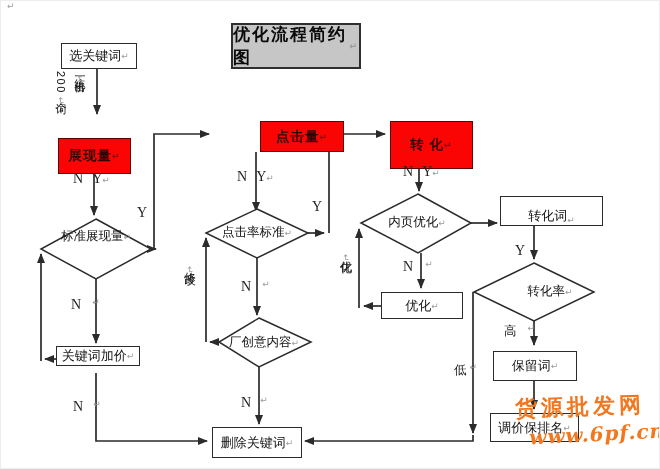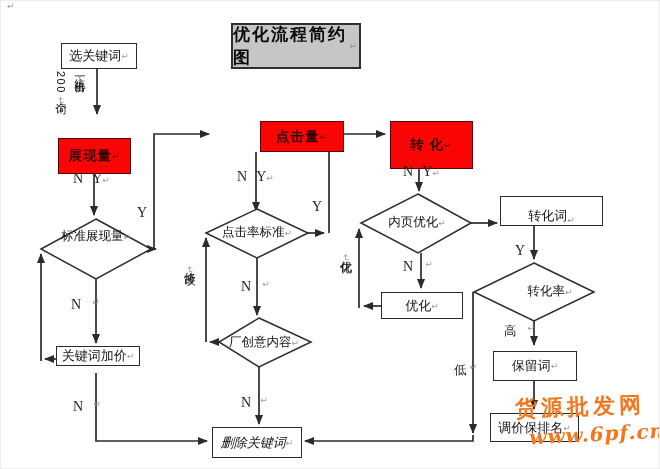--- a/index.html
+++ b/index.html
@@ -99,21 +99,21 @@
   <div class="box red" style="left:389px;top:120px;width:83px;height:48px;font-size:13.5px;">
     <span>转 化</span>
       <span class="pmark">↵</span>
   </div>
 
   <div class="box" style="left:55px;top:345px;width:84px;height:20px;">
     <span>关键词加价</span>
       <span class="pmark">↵</span>
   </div>
 
-  <div class="box" style="left:211px;top:426px;width:90px;height:31px;font-style:italic;">
+  <div class="box" style="left:211px;top:426px;width:90px;height:31px;">
     <span>删除关键词</span>
       <span class="pmark">↵</span>
   </div>
 
   <div class="box" style="left:499px;top:195px;width:103px;height:30px;align-items:flex-end;">
     <span>转化词</span>
       <span class="pmark">↵</span>
   </div>
 
   <div class="box" style="left:380px;top:291px;width:82px;height:27px;">

